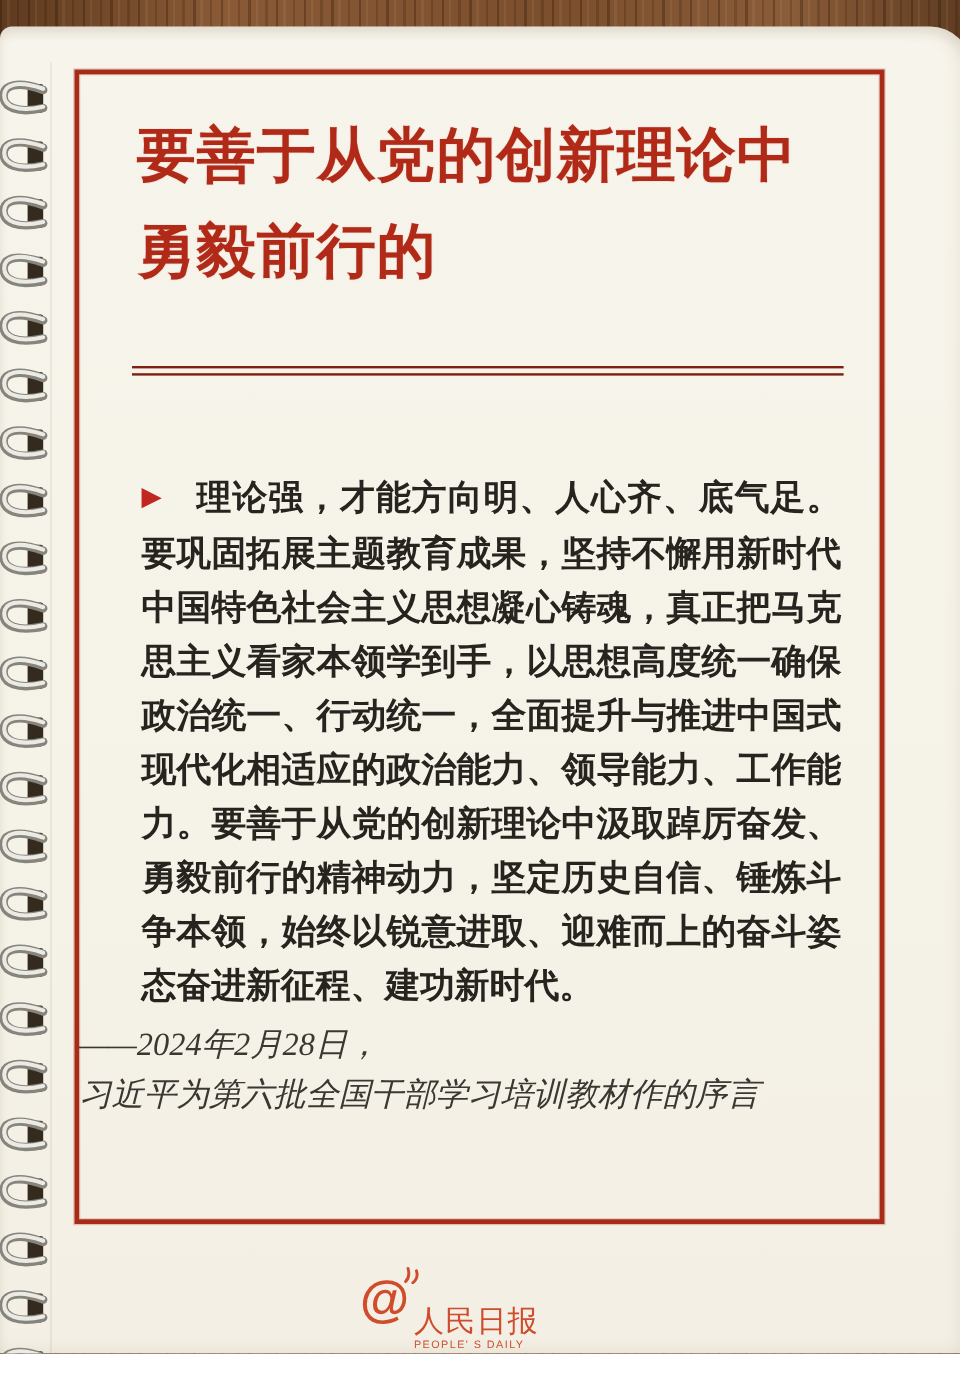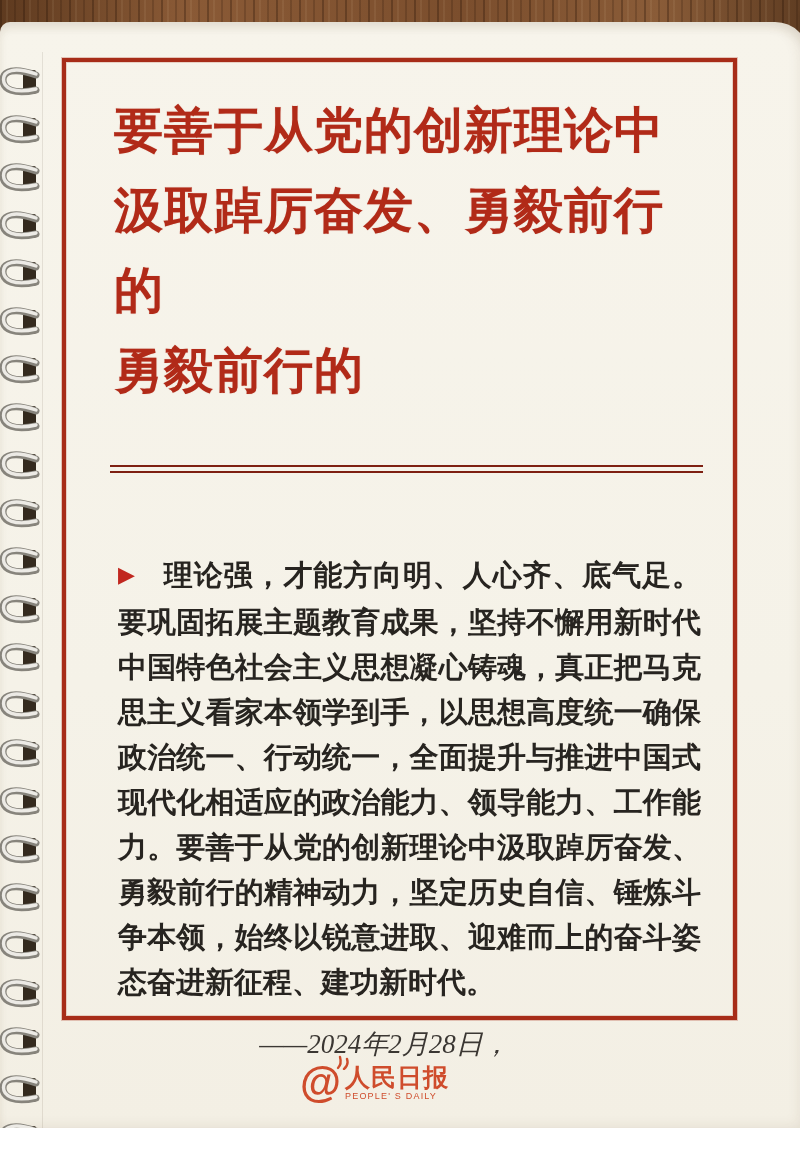--- a/index.html
+++ b/index.html
@@ -61,39 +61,39 @@
     font-size:29px;line-height:45px;font-weight:700;
     color:#272420;text-align:justify;
     font-family:"Liberation Serif","DejaVu Serif",serif;
   }
   .bullet{
     color:#c1271f;font-size:22px;margin-right:28px;
     position:relative;top:-3px;
     font-family:"DejaVu Sans",sans-serif;
   }
   .attribution{
-    margin:18px 30px 0 0;text-align:center;
+    margin:4px 30px 0 0;text-align:left;
     font-size:27px;line-height:42px;font-style:italic;
     color:#3b3733;
     font-family:"Liberation Serif","DejaVu Serif",serif;
   }
   
   .logo{
     position:absolute;left:0;top:1040px;width:765px;
     display:flex;justify-content:center;align-items:center;
   }
   .logo-inner{display:flex;align-items:flex-start;transform:translateX(-8px);}
   .logo-at{
     position:relative;font-size:42px;line-height:42px;font-weight:700;
     color:#cf4c2c;margin-right:4px;
   }
   .logo-quotes{position:absolute;top:-7px;right:-9px;width:14px;height:15px;}
   .logo-text{display:flex;flex-direction:column;margin-top:3px;}
   .logo-cn{
-    font-size:25px;line-height:25px;font-weight:700;color:#cf4c2c;letter-spacing:1px;
+    font-size:25px;line-height:25px;font-weight:400;color:#cf4c2c;letter-spacing:1px;margin-top:24px;
   }
   .logo-en{
     font-size:9px;line-height:12px;font-weight:400;color:#cf4c2c;letter-spacing:1.2px;
   }
   
   .watermark{
     position:absolute;left:0;top:1118px;width:765px;
     display:flex;justify-content:center;align-items:center;gap:8px;
     color:rgba(255,255,255,.85);
     text-shadow:0 1px 2px rgba(120,100,70,.25);
@@ -109,30 +109,30 @@
 <div class="stage">
 
   <div class="page-stack"></div>
 
   <div class="paper">
     <div class="crease"></div>
 
     <div class="frame">
       <div class="title">
         <div>要善于从党的创新理论中</div>
-        <div>汲取踔厉奋发、勇毅前行的</div>
         <div>勇毅前行的</div>
       </div>
 
       <div class="divider"></div>
 
       <p class="quote"><span class="bullet">▶</span><span>理论强，才能方向明、人心齐、底气足。要巩固拓展主题教育成果，坚持不懈用新时代中国特色社会主义思想凝心铸魂，真正把马克思主义看家本领学到手，以思想高度统一确保政治统一、行动统一，全面提升与推进中国式现代化相适应的政治能力、领导能力、工作能力。要善于从党的创新理论中汲取踔厉奋发、勇毅前行的精神动力，坚定历史自信、锤炼斗争本领，始终以锐意进取、迎难而上的奋斗姿态奋进新征程、建功新时代。</span></p>
 
       <div class="attribution">
         <div>——2024年2月28日，</div>
+        <div>习近平为第六批全国干部学习培训教材作的序言</div>
       </div>
     </div>
 
     <div class="logo">
       <div class="logo-inner">
         <div class="logo-at"><span>@</span>
           <svg class="logo-quotes" viewBox="0 0 14 15">
             <path d="M2 13 Q6 9 4 2" fill="none" stroke="#cf4c2c" stroke-width="2.4" stroke-linecap="round"></path>
             <path d="M8 14 Q13 10 11 4" fill="none" stroke="#cf4c2c" stroke-width="2.4" stroke-linecap="round"></path>
           </svg>

